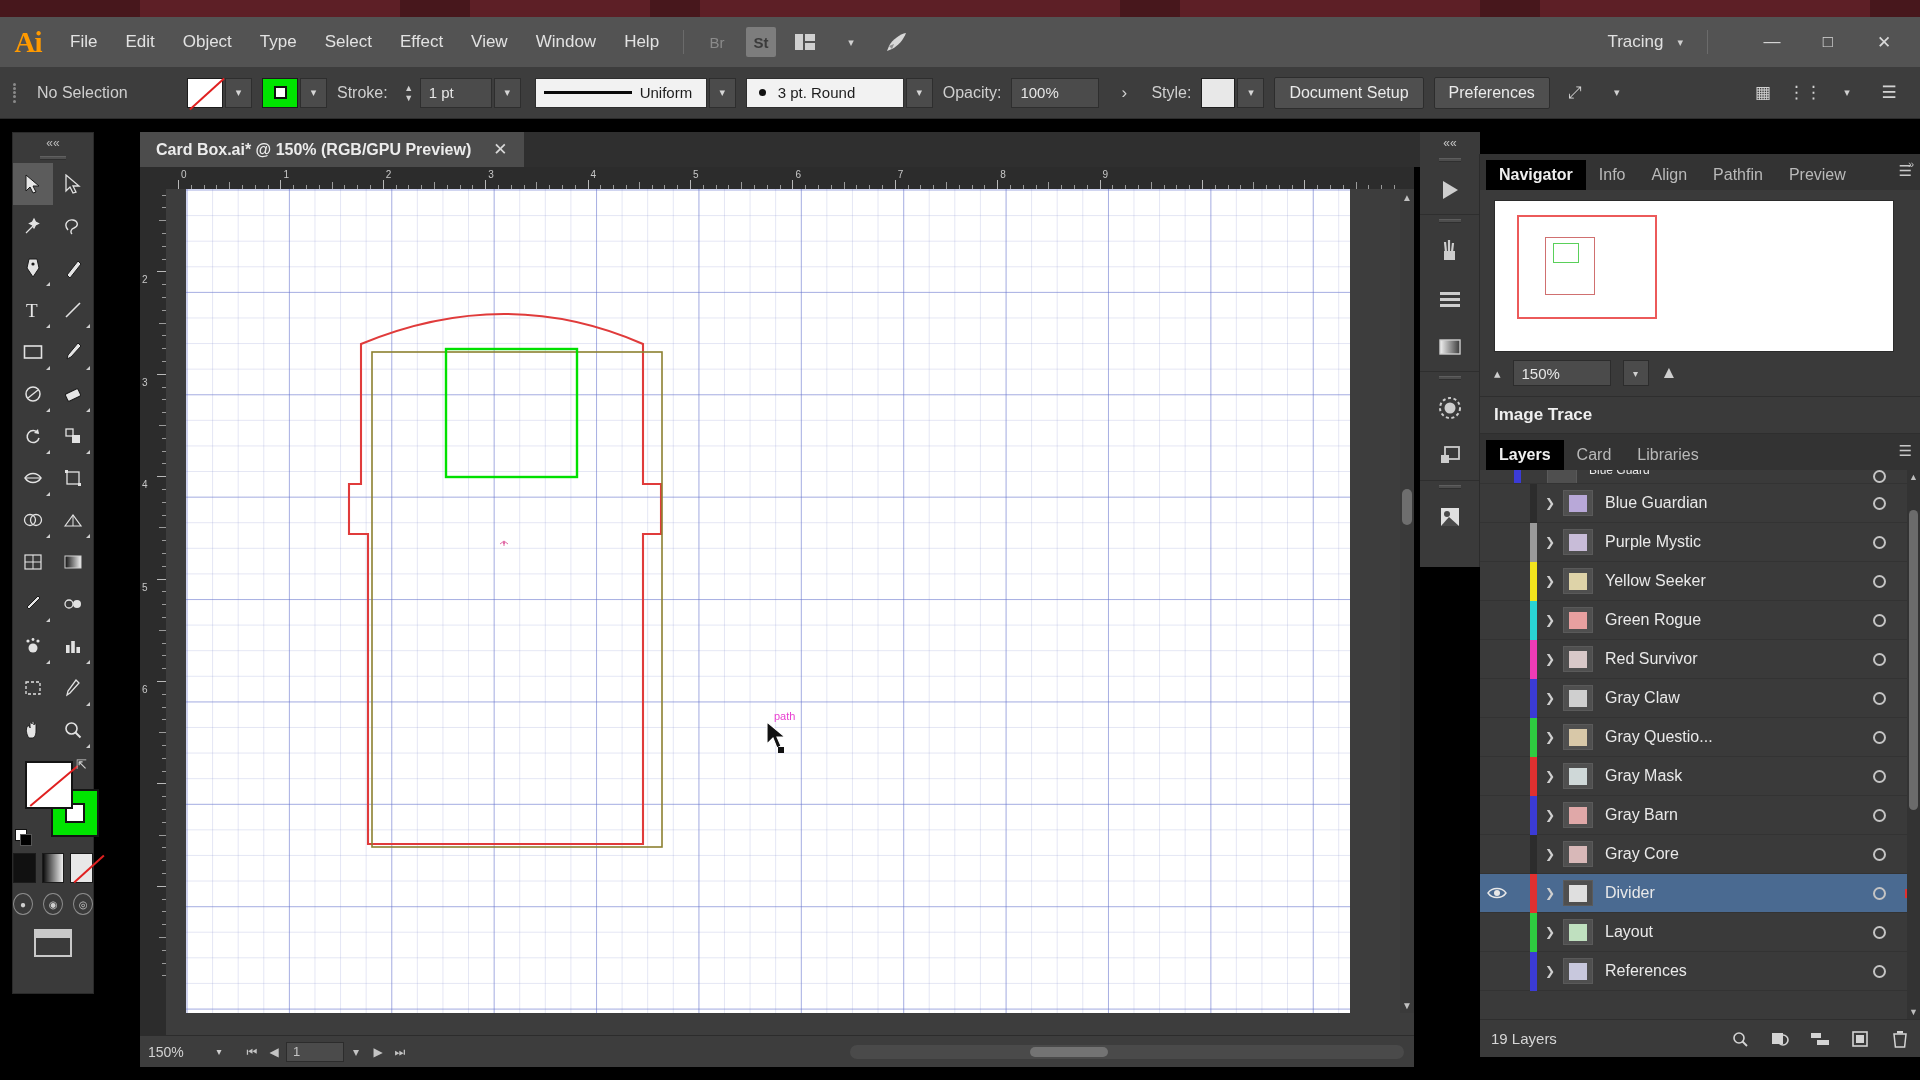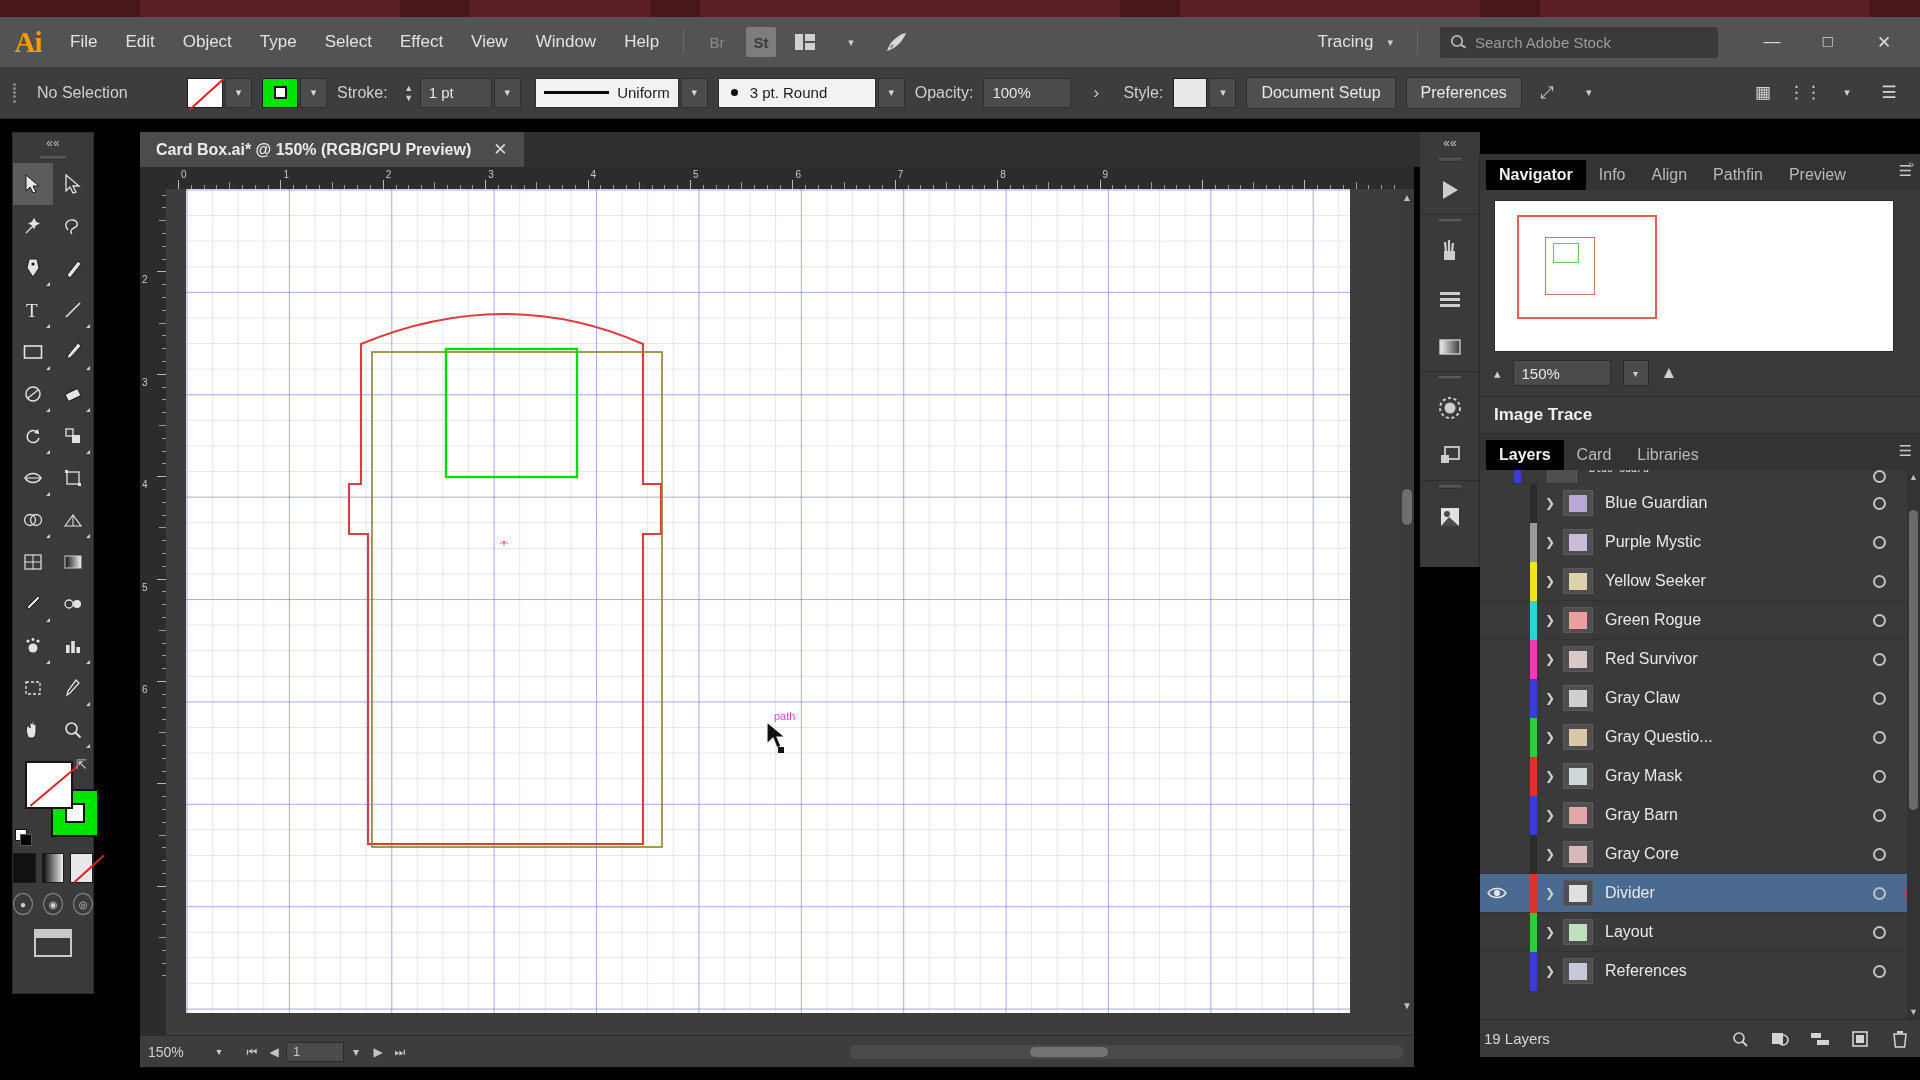--- a/index.html
+++ b/index.html
@@ -281,21 +281,21 @@
   .lr-name { color:#e9e9e9; font-size:16px; flex:1; white-space:nowrap; overflow:hidden;}
   .lr-target { width:38px; display:flex; align-items:center; justify-content:center;}
   .lr-target i { width:13px; height:13px; border:2px solid #c4c4c4; border-radius:50%; display:block;}
   .lr-sel { width:22px; display:flex; align-items:center; justify-content:center; }
   .lr-sel i { width:9px;height:9px; display:block; }
 
   .layers-foot {
     height:38px; display:flex; align-items:center; background:#3a3a3a; color:#d6d6d6; font-size:15px;
     border-top:1px solid #2e2e2e;
   }
-  .lf-count { padding-left:4px; flex:1; }
+  .lf-count { padding-left:11px; flex:1; }
   .lf-icon { width:40px; display:flex; align-items:center; justify-content:center; font-size:15px; }
   .layers-scroll { position:absolute; right:0; top:0; width:13px; bottom:0; background:#333; }
   .layers-scroll .th { position:absolute; left:2px; top:40px; width:9px; height:300px; background:#6b6b6b; border-radius:5px;}
   .layers-scroll .a { position:absolute; left:0; width:13px; height:14px; display:flex;align-items:center;justify-content:center;color:#bdbdbd;font-size:9px;}
   .dock-arrows { position:absolute; right:6px; top:4px; color:#c2c2c2; font-size:11px;}
 </style>
 </head>
 <body>
 
 <div id="app">
@@ -337,27 +337,20 @@
         <path d="M20 1 C14 2 6 8 3 14 L1 19 L6 17 C12 14 18 7 20 1 Z" fill="#d8d8d8"></path>
         <path d="M3 14 L8 12 L6 17 Z" fill="#8f8f8f"></path>
       </svg>
     </div>
     <div class="mb-spacer"></div>
     <div class="ws-switch">
       <span>Tracing</span>
       <span class="chev">▾</span>
     </div>
     <div class="mb-sep"></div>
-    <div class="search-box">
-      <svg width="17" height="17" viewBox="0 0 17 17">
-        <circle cx="7" cy="7" r="5.2" fill="none" stroke="#b4b4b4" stroke-width="1.8"></circle>
-        <line x1="10.6" y1="10.6" x2="15.5" y2="13.5" stroke="#b4b4b4" stroke-width="2.2"></line>
-      </svg>
-      <span>Search Adobe Stock</span>
-    </div>
     <div class="winbtns">
       <div class="winbtn">—</div>
       <div class="winbtn">□</div>
       <div class="winbtn close">✕</div>
     </div>
   </div>
 
   <div class="controlbar">
     <div class="grip">
         <i></i>
@@ -375,21 +368,21 @@
       </div>
     <div class="mini-drop">▾</div>
     <div class="cb-label">Stroke:</div>
     <div class="stepper">
         <span>▲</span>
         <span>▼</span>
       </div>
     <div class="field" style="width:72px">1 pt</div>
     <div class="mini-drop">▾</div>
     <div style="width:14px"></div>
-    <div class="field white" style="width:144px">
+    <div class="field white" style="width:172px">
       <span class="line-preview"></span>
       <span>Uniform</span>
     </div>
     <div class="mini-drop">▾</div>
     <div style="width:10px"></div>
     <div class="field white" style="width:158px">
       <span class="dot-cap"></span>
       <span>3 pt. Round</span>
     </div>
     <div class="mini-drop">▾</div>
@@ -974,21 +967,21 @@
       <div class="panel-menu">☰</div>
     </div>
 
     <div class="layers-body" id="layersBody" style="position:relative; height:549px; overflow:hidden;">
 
       <div class="layer-row" style="height:14px; overflow:hidden;">
         <div class="lr-eye"></div>
         <div class="lr-color" style="background:#3b3bd6"></div>
         <div class="lr-arrow"></div>
         <div class="lr-thumb"></div>
-        <div class="lr-name" style="font-size:10px; position:relative; top:-7px;font-family:Liberation Mono, monospace;">Blue Guard</div>
+        <div class="lr-name" style="font-size:12px; position:relative; top:-7px;">Blue Guard</div>
         <div class="lr-target">
             <i></i>
           </div>
         <div class="lr-sel"></div>
       </div>
       <div id="layerRows">
           <div class="layer-row">
             <div class="lr-eye"></div>
             <div class="lr-lock"></div>
             <div class="lr-color" style="background: rgb(44, 44, 44);"></div>

